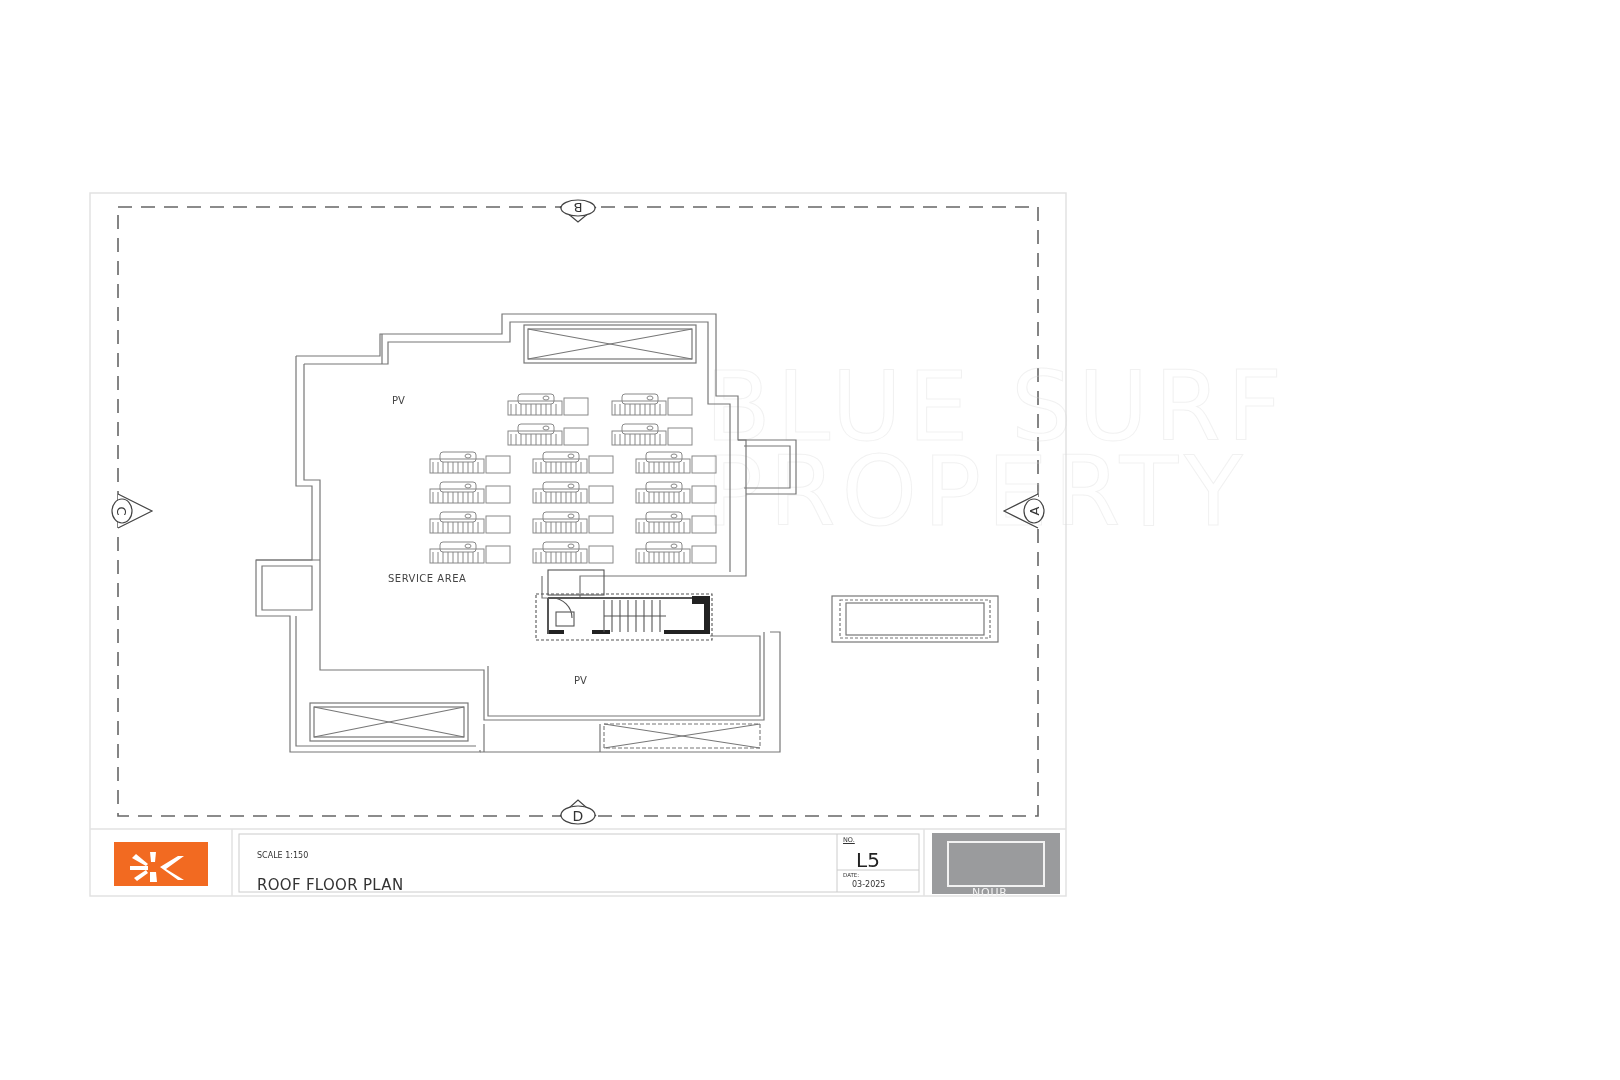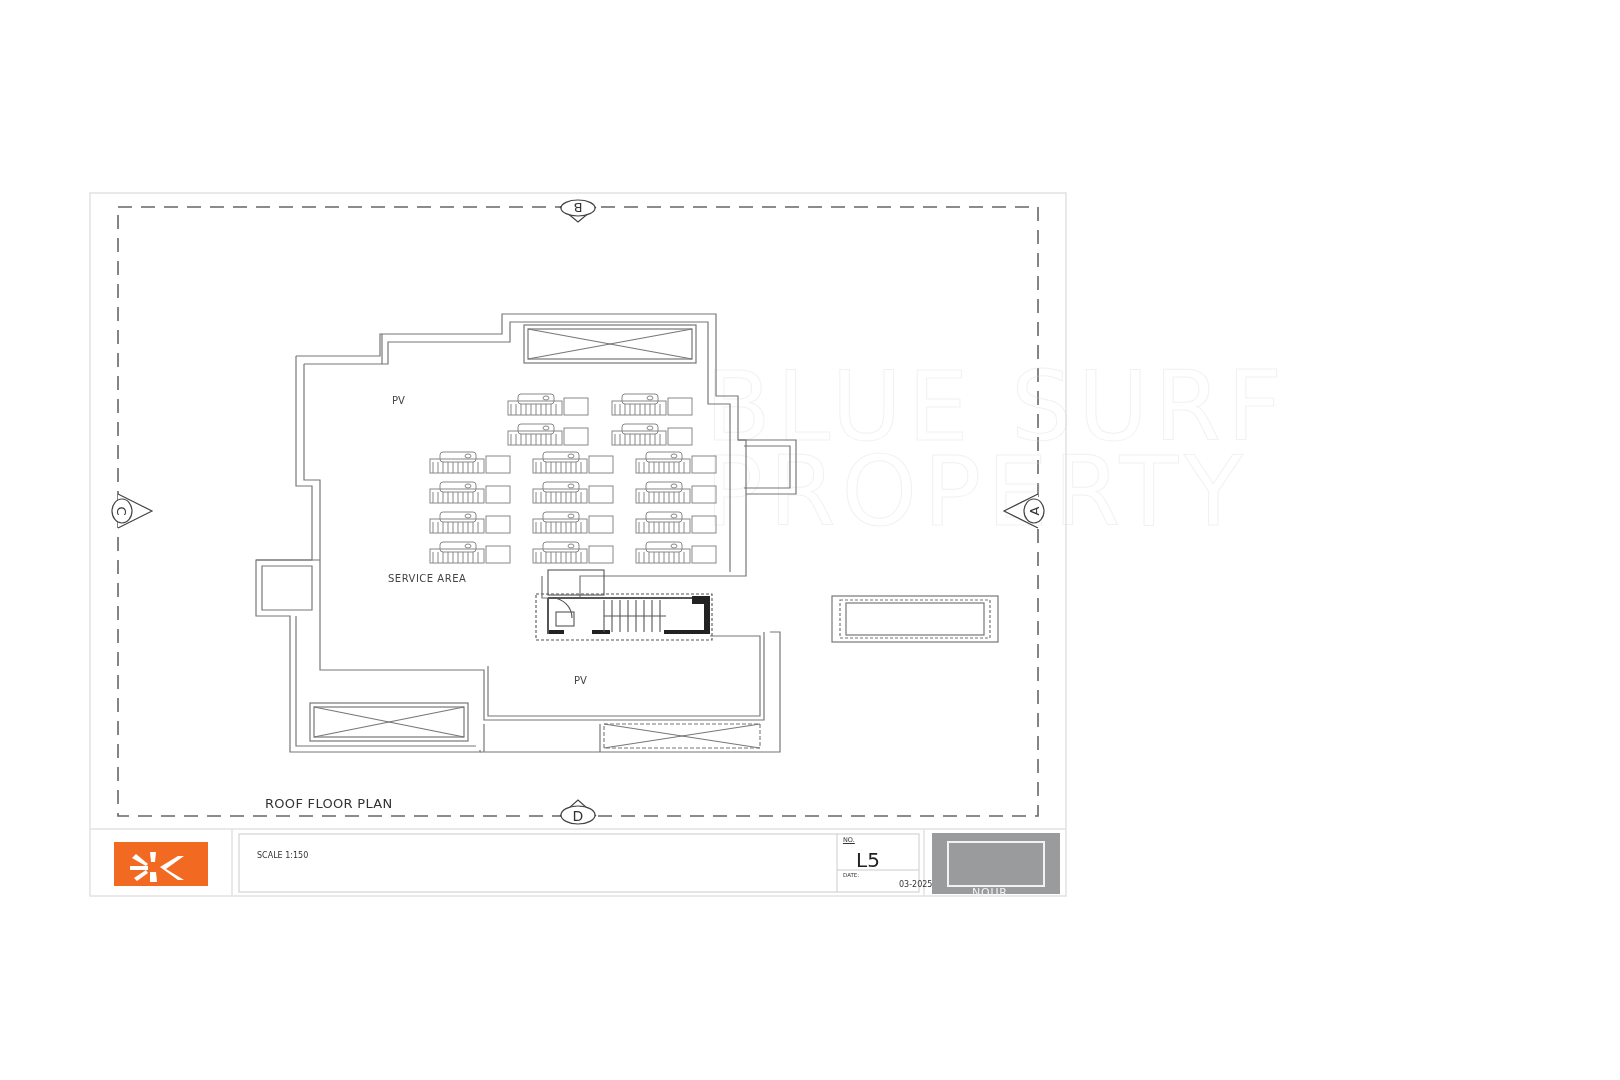--- a/index.html
+++ b/index.html
@@ -395,20 +395,20 @@
       <path d="M150 872 L156 872 L157 882 L150 882 Z"></path>
       <path d="M160 867 L178 856 L184 856 L166 869 L184 880 L178 880 Z"></path>
     </g>
 
     <rect x="932" y="833" width="128" height="61" fill="#9A9B9D"></rect>
     <rect x="948" y="842" width="96" height="44" fill="none" stroke="#f2f2f2" stroke-width="2"></rect>
   </g>
 </svg>
 
 
-<div class="tb-title" style="left:257px; top:796px; font-size:13px; letter-spacing:0.3px;margin-left:8px;">ROOF FLOOR PLAN</div>
+<div class="tb-title" style="left:257px; top:876px; font-size:15px; letter-spacing:0.3px;">ROOF FLOOR PLAN</div>
 <div class="tb-title" style="left:257px; top:851px; font-size:8px;">SCALE 1:150</div>
 <div class="tb-title" style="left:843px; top:836px; font-size:6.5px;text-decoration:underline;">NO.</div>
 <div class="tb-title" style="left:856px; top:848px; font-size:20px; color:#222;text-align:center;">L5</div>
 <div class="tb-title" style="left:843px; top:872px; font-size:5.5px;">DATE:</div>
-<div class="tb-title" style="left:852px; top:880px; font-size:8px;margin-left:47px;">03-2025</div>
+<div class="tb-title" style="left:852px; top:880px; font-size:8px;">03-2025</div>
 <div class="tb-title" style="left:972px; top:886px; font-size:11px; color:#f2f2f2; letter-spacing:0.8px;">NOUR</div>
 </div>
 
 </body></html>

